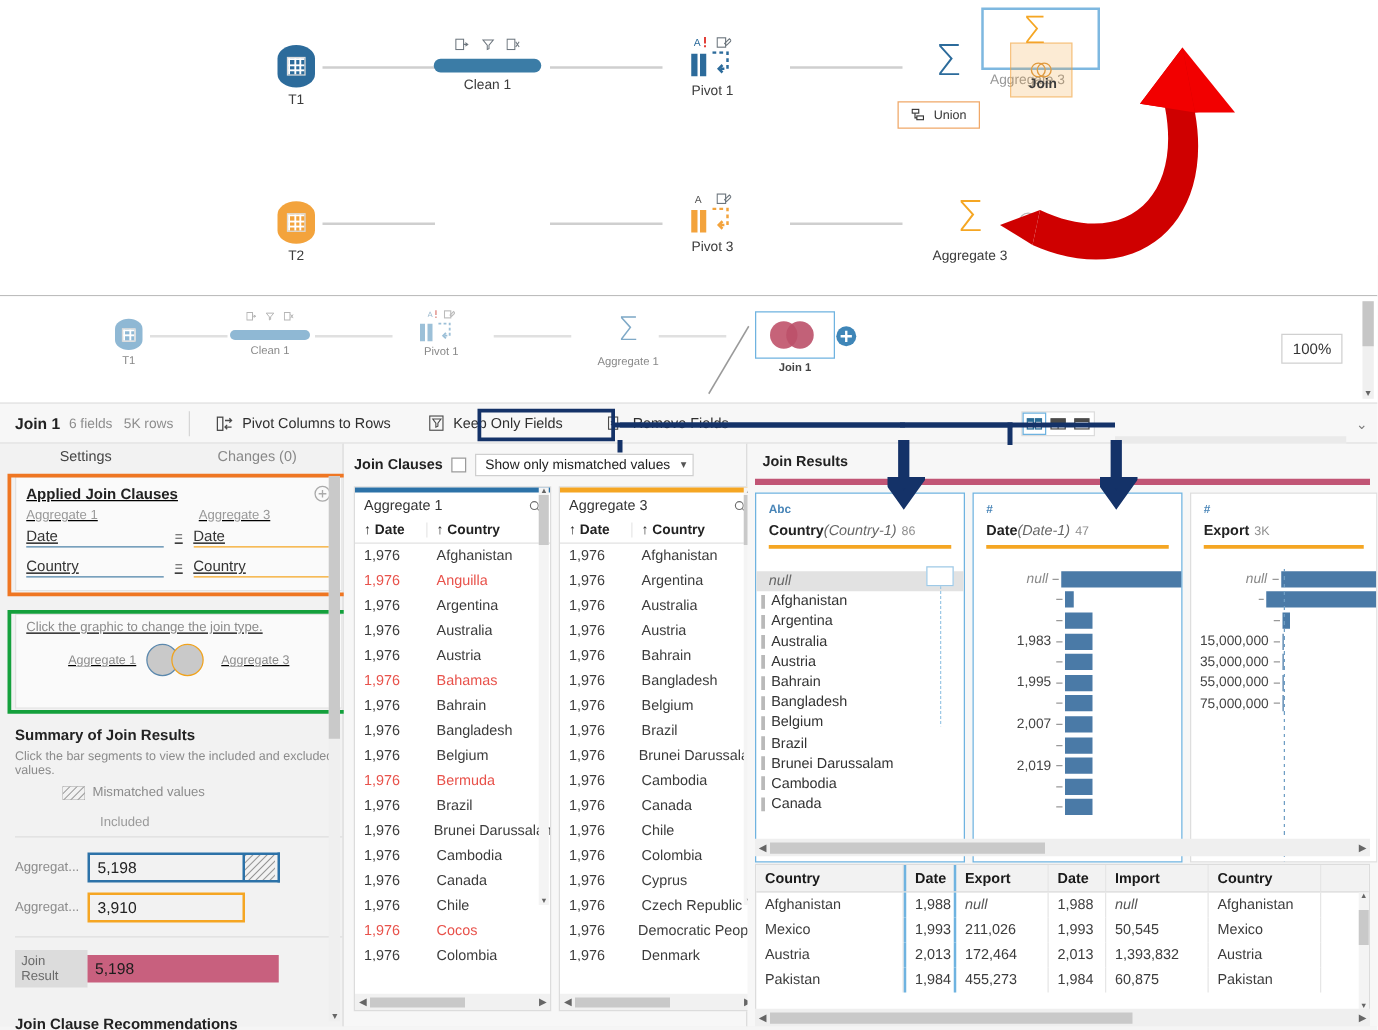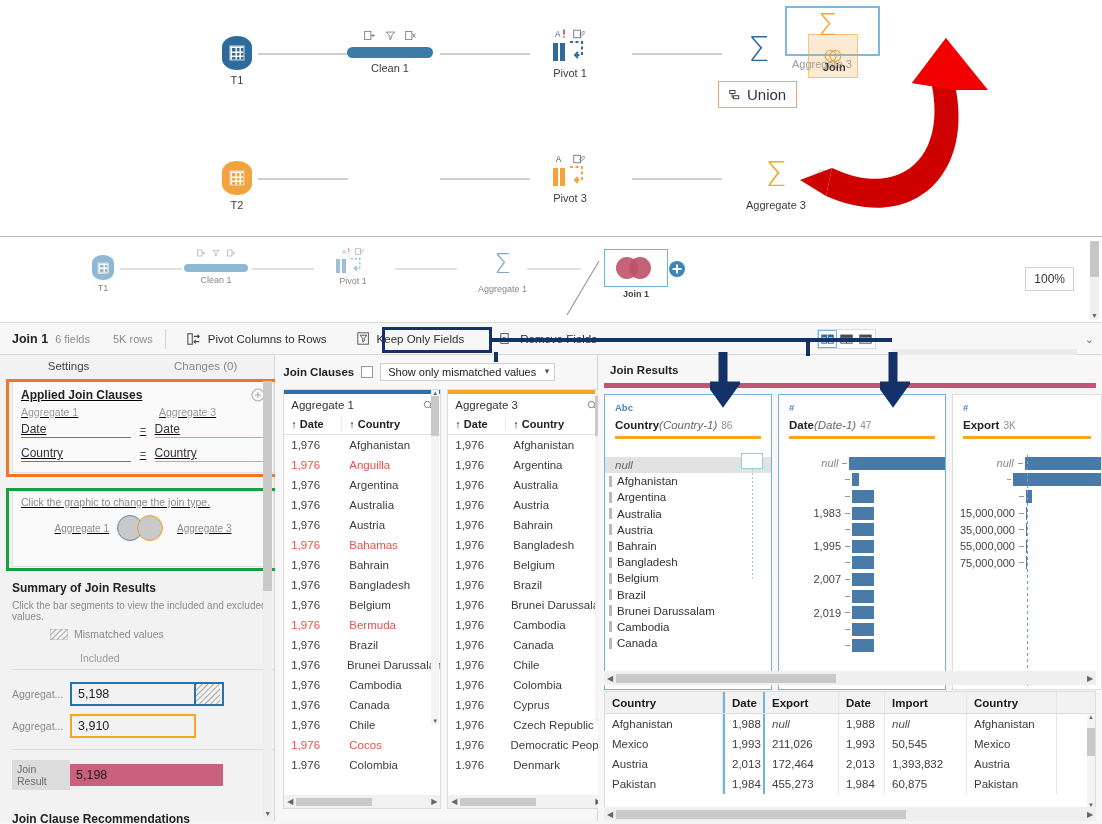--- a/index.html
+++ b/index.html
@@ -46,21 +46,21 @@
   .pivot-bars i { display:block; width:5px; height:18px; }
   .pivot-top { font-size:10px; height:13px; margin-bottom:2px; letter-spacing:3px; }
 
   .sigma { font-size:34px; line-height:34px; font-family:"DejaVu Sans", sans-serif; font-weight:300; }
   .sigma.blue { color:#2c6b9b; }
   .sigma.orange { color:#f5a623; }
 
   .sel-box { position:absolute; border:2px solid #7eb8e0; background:#fff; }
   .union-chip {
     position:absolute; border:1.5px solid #f0a868; background:#fff;
-    font-size:15px; color:#333; padding:4px 10px; display:flex; align-items:center; gap:6px;
+    font-size:10px; color:#333; padding:4px 10px; display:flex; align-items:center; gap:6px;
   }
   .drag-ghost {
     position:absolute; background:rgba(243,163,60,0.22); border:1px solid rgba(243,163,60,0.55);
     display:flex; align-items:center; justify-content:center; flex-direction:column;
   }
   .ghost-label { position:absolute; font-size:11px; color:#3c3c3c; font-weight:bold; }
   .plus-circle { width:15px; height:15px; border:1.3px solid #b9b9b9; border-radius:50%; position:absolute;
                  color:#b9b9b9; font-size:11px; line-height:13px; text-align:center; background:#fff;}
 
   
@@ -413,21 +413,21 @@
       <div class="zoom-chip">100%</div>
       <div class="vscroll">
           <div class="thumb"></div>
           <div class="arr">▼</div>
         </div>
     </div>
 
     <div class="toolbar">
       <span class="tb-title">Join 1</span>
       <span class="tb-meta">6 fields</span>
-      <span class="tb-meta" style="margin-left:23px">5K rows</span>
+      <span class="tb-meta" style="margin-left:9px">5K rows</span>
       <span class="tb-div"></span>
 
       <div class="tb-btn">
         <svg width="14" height="14" viewBox="0 0 16 16">
             <rect x="1" y="2" width="5" height="12" fill="none" stroke="#4a4a4a" stroke-width="1.2"></rect>
             <path d="M8 5h6M12 3l2 2-2 2M14 11H8M10 9l-2 2 2 2" stroke="#4a4a4a" stroke-width="1.2" fill="none"></path>
           </svg>
         <span>Pivot Columns to Rows</span>
       </div>
 

